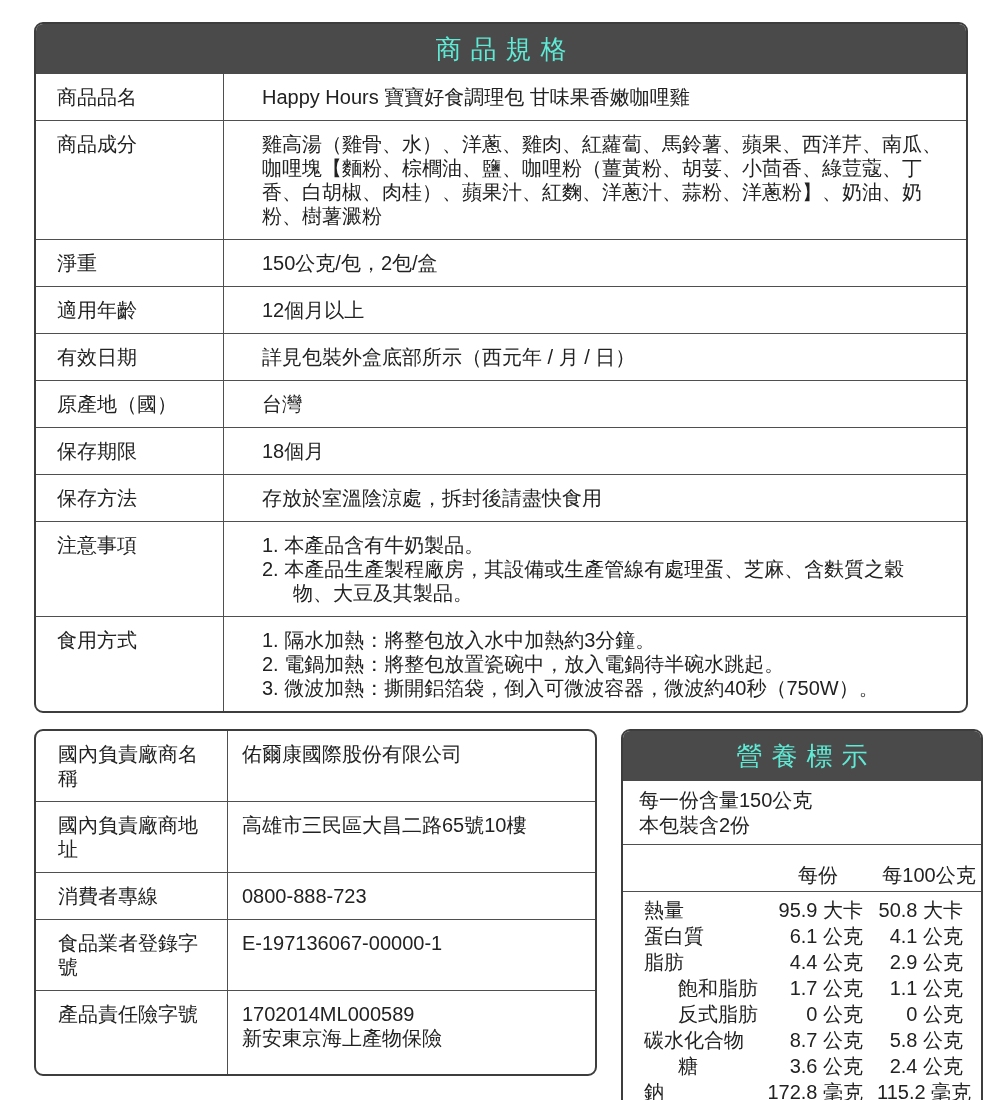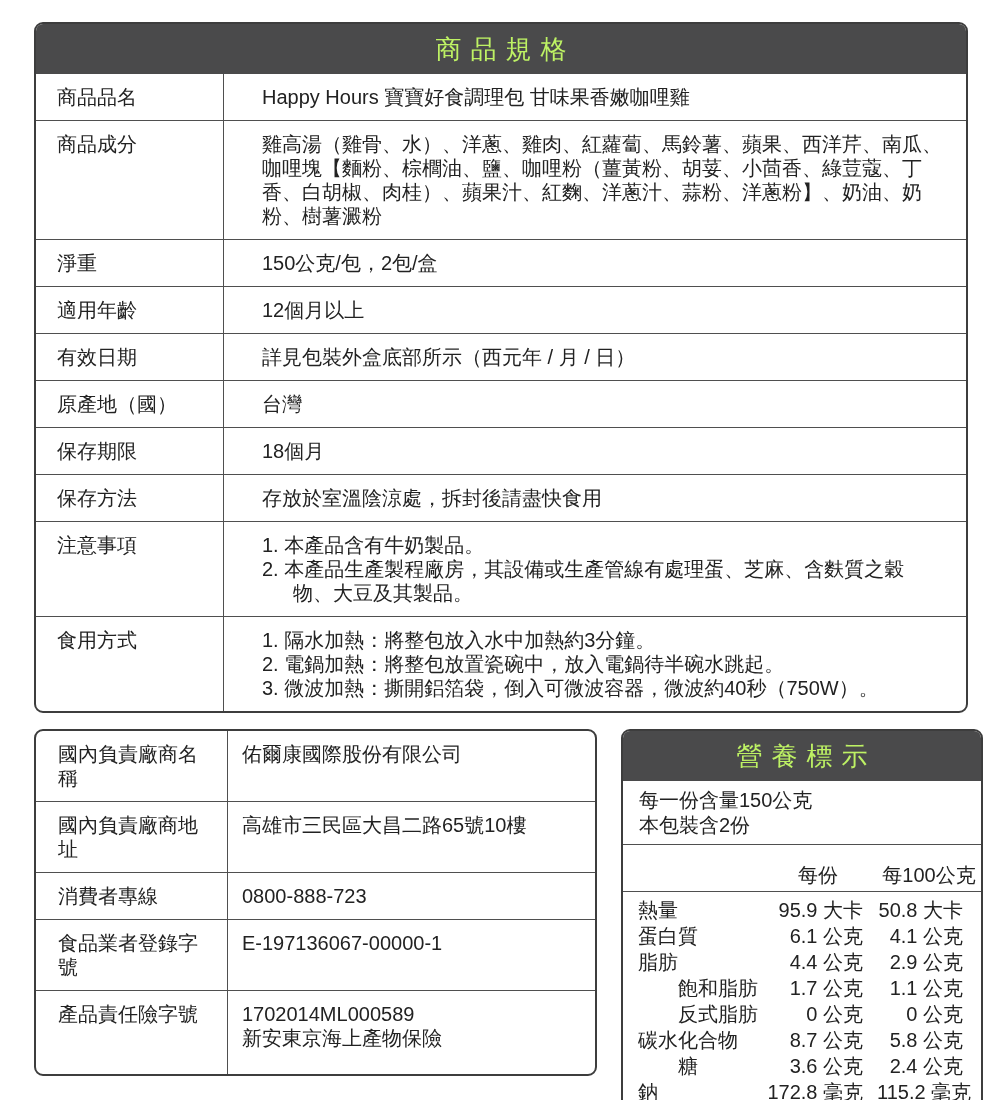--- a/index.html
+++ b/index.html
@@ -10,21 +10,21 @@
     -webkit-font-smoothing:antialiased;
   }
   .page{position:absolute;left:34px;top:22px;width:934px;}
 
   
   .frame{
     border:2px solid #3d3d3d;border-radius:9px;overflow:hidden;
     background:#fff;box-sizing:border-box;
   }
   .band{
-    background:#4a4a4b;color:#bef264;text-align:center;
+    background:#4a4a4b;color:#5eead4;text-align:center;
     font-size:26px;line-height:50px;height:50px;
     letter-spacing:9px;text-indent:9px;font-weight:500;
   }
 
   
   .spec{width:934px;}
   .row{display:flex;border-top:1px solid #4f4f4f;}
   .spec .row:first-child, .co .row:first-child{border-top:none;}
   .cell{padding:11px 10px;box-sizing:border-box;}
   .cell.label{
@@ -50,21 +50,21 @@
     padding:7px 10px 6px 16px;border-bottom:1px solid #4f4f4f;
     line-height:25px;
   }
   .nut-grid-row{display:grid;grid-template-columns:1fr 118px 104px;}
   .nut-colheads{
     border-bottom:1px solid #4f4f4f;line-height:31px;height:31px;margin-top:15px;
   }
   .nut-colheads span{text-align:center;}
   .nut-body{padding:5px 0 7px 0;}
   .nut-row{line-height:26px;}
-  .nut-name{padding-left:15px;white-space:nowrap;}
+  .nut-name{padding-left:21px;white-space:nowrap;}
   .nut-name.indent{padding-left:37px;margin-left:18px;}
   .nut-val{text-align:right;padding-right:14px;white-space:nowrap;}
   .nut-val.per100{padding-right:18px;}
 </style>
 </head>
 <body>
 
 <div class="page">
 
   <section class="frame spec">

